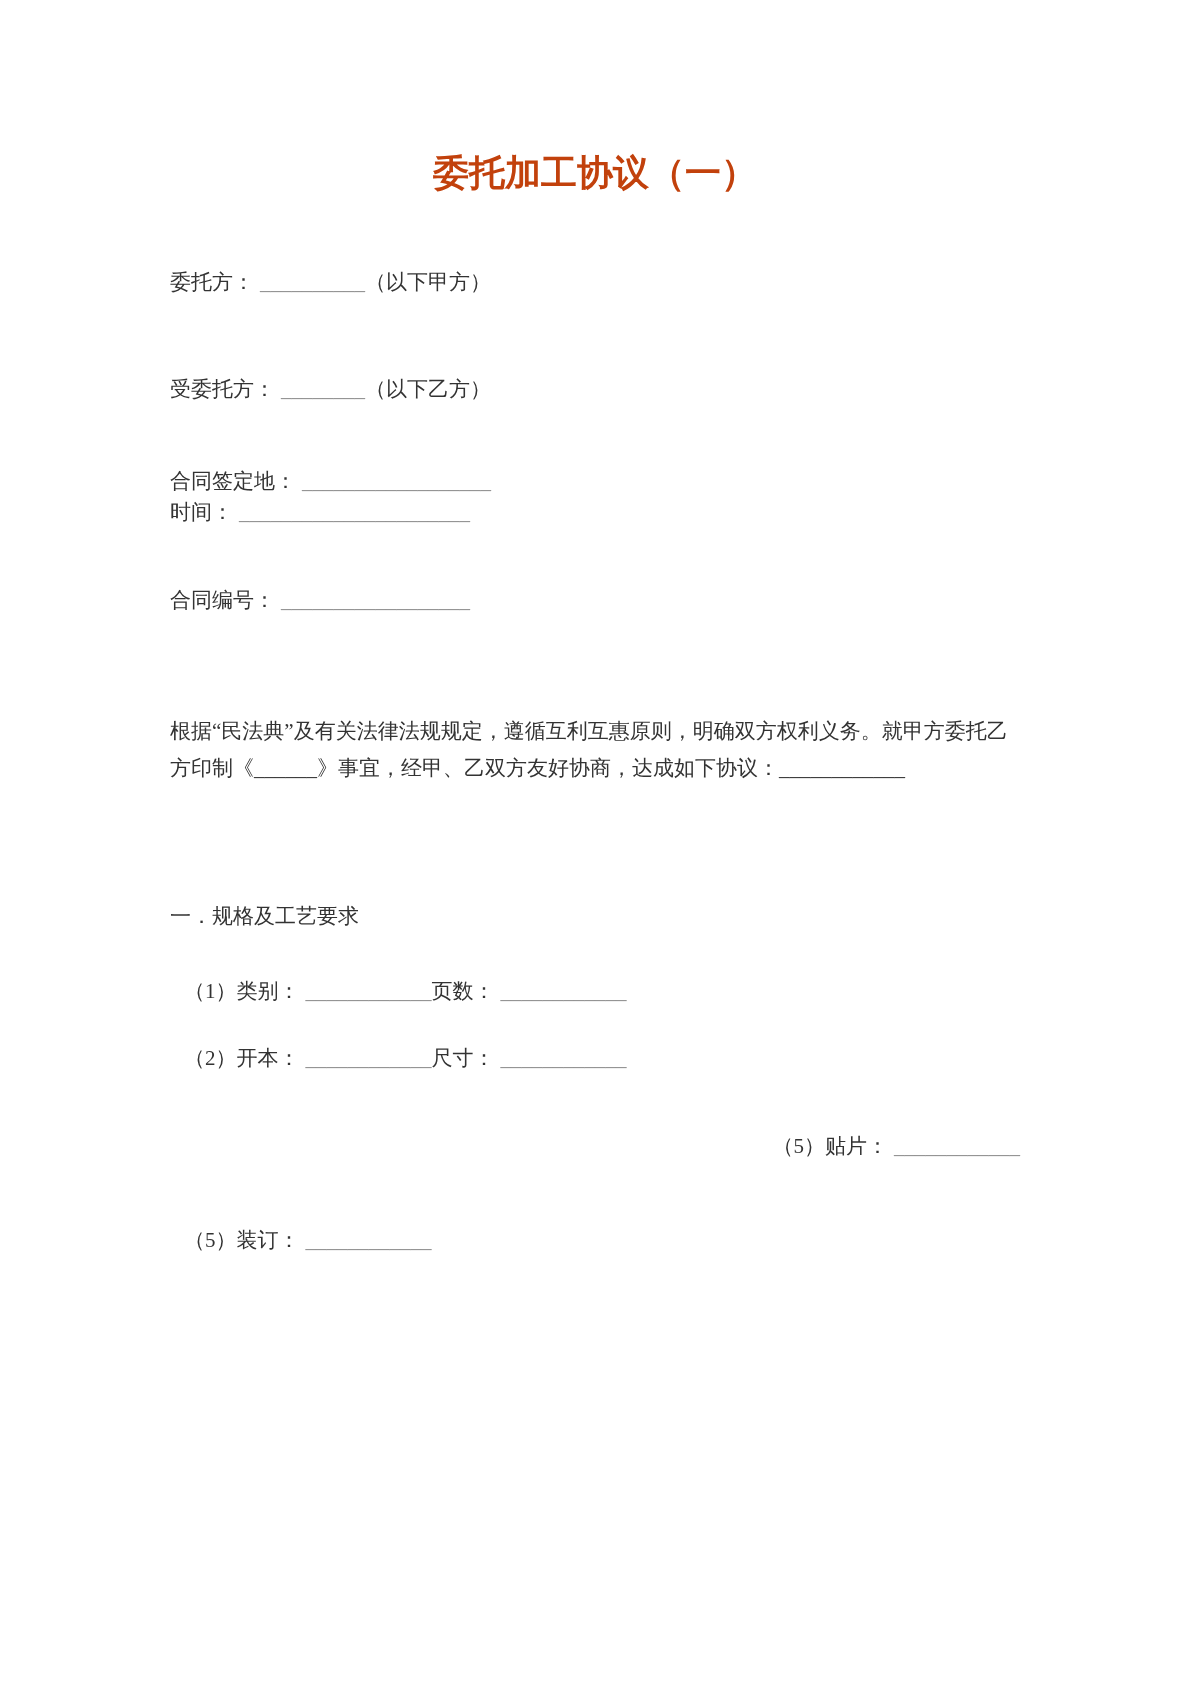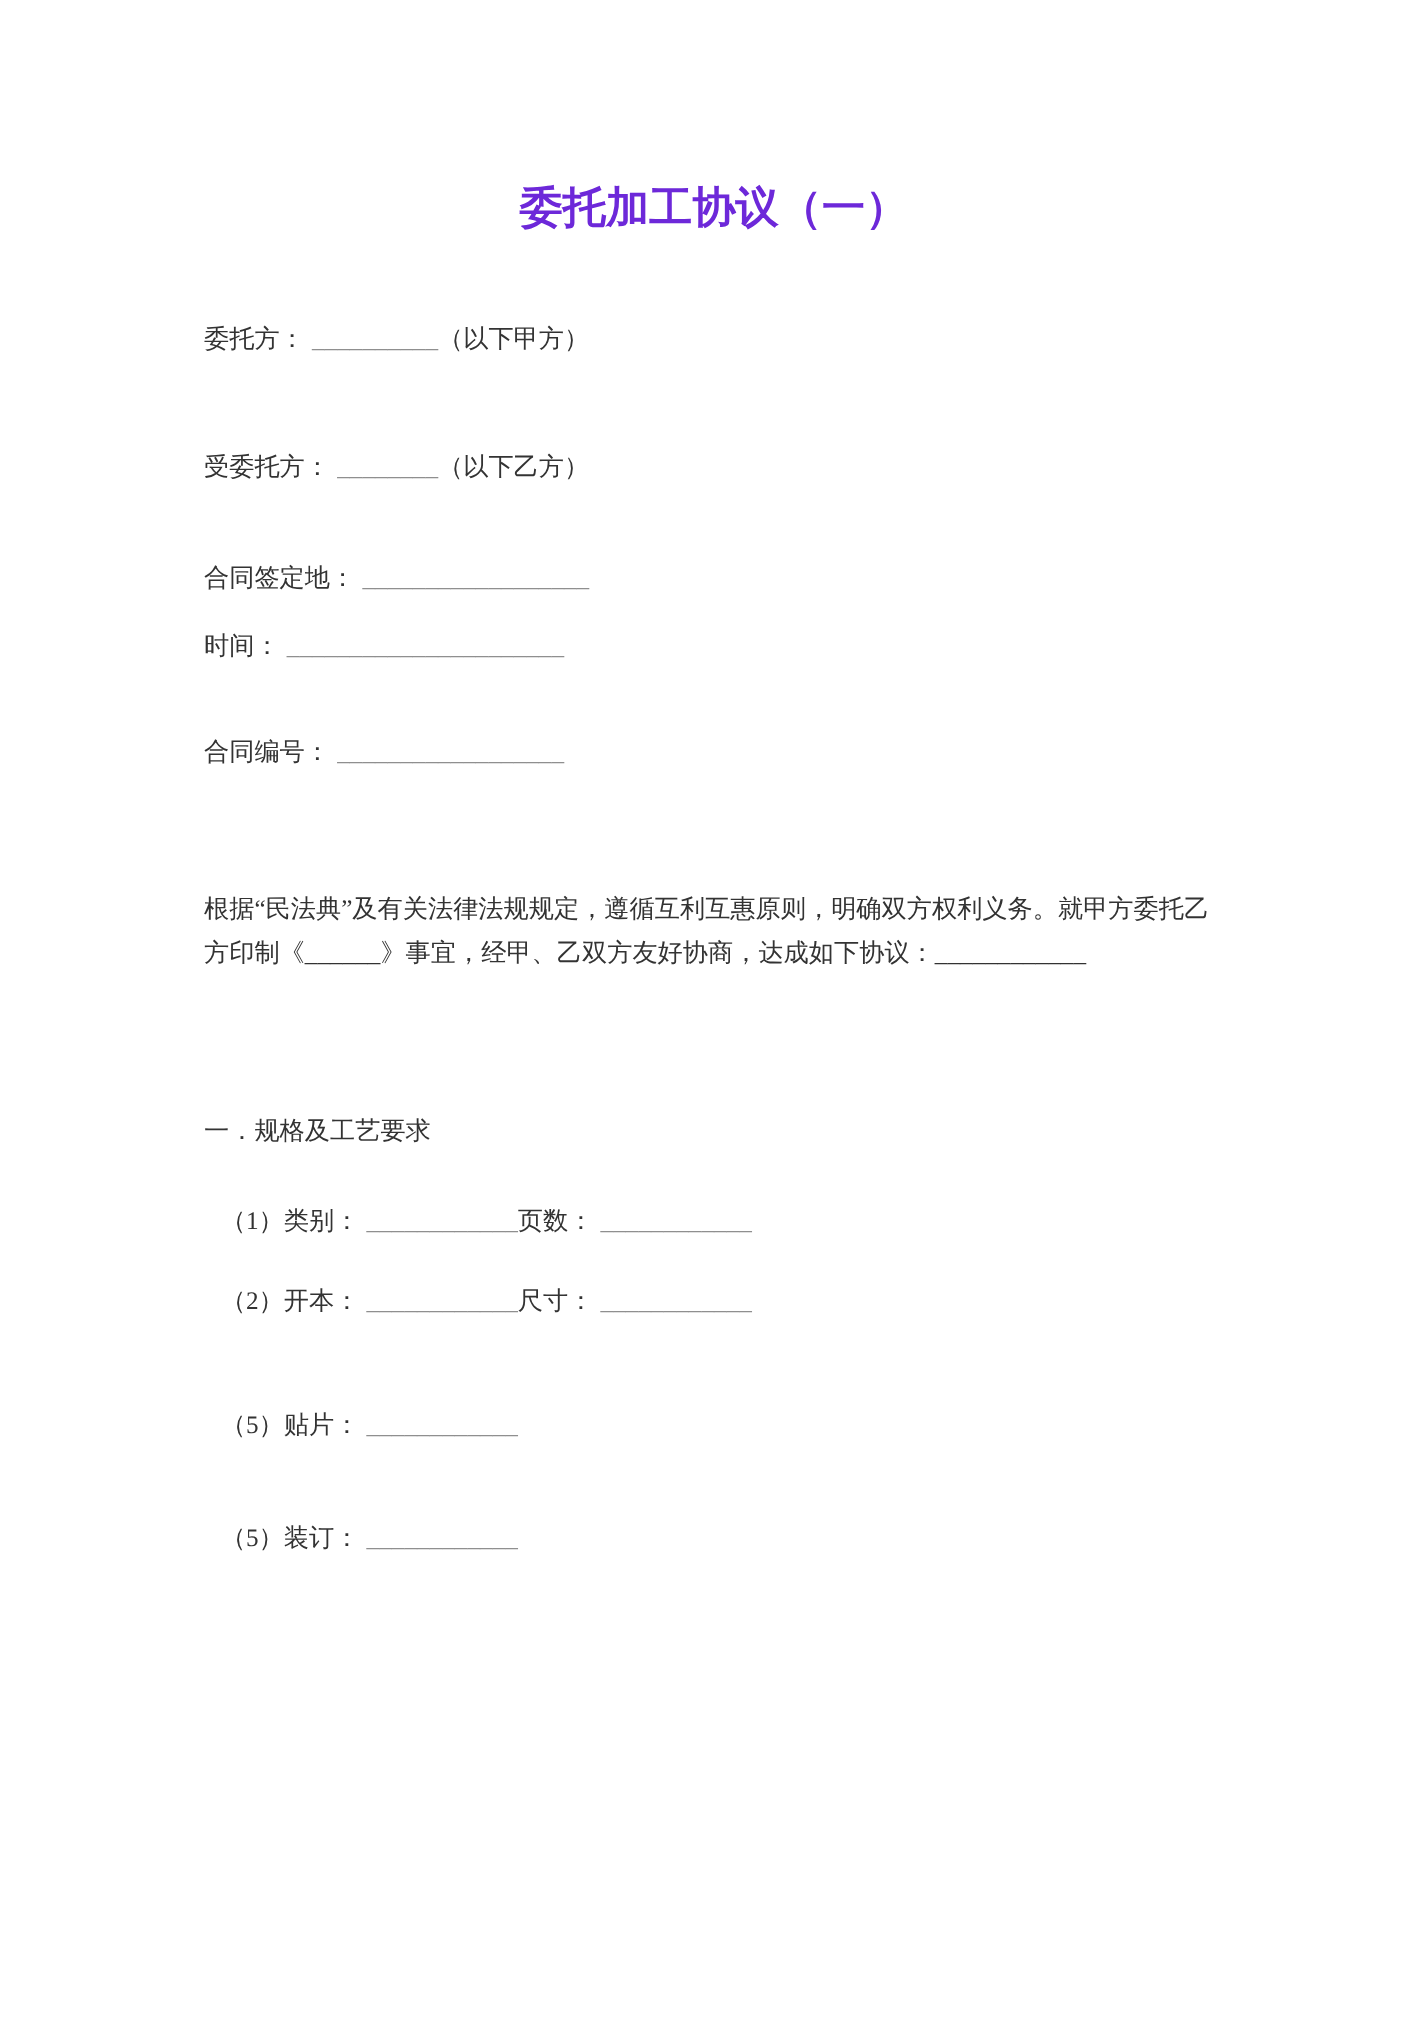--- a/index.html
+++ b/index.html
@@ -14,21 +14,21 @@
     color:#333333;
     font-size:21px;
     overflow:hidden;
   }
   .doc-title{
     margin:0;
     font-size:36px;
     line-height:1.3;
     font-weight:700;
     text-align:center;
-    color:#6d28d9;
+    color:#c2410c;
   }
   .line{
     margin:0;
     line-height:1.5;
     white-space:nowrap;
   }
   .blank{
     color:#8f8f8f;
     margin-left:6px;
   }
@@ -59,21 +59,21 @@
   </p>
 
   <p class="line" style="margin-top:76px;">
     <span>受委托方：</span><span class="blank">________</span><span>（以下乙方）</span>
   </p>
 
   <p class="line" style="margin-top:60px;">
     <span>合同签定地：</span><span class="blank">__________________</span>
   </p>
 
-  <p class="line" style="margin-top:26px;">
+  <p class="line" style="">
     <span>时间：</span><span class="blank">______________________</span>
   </p>
 
   <p class="line" style="margin-top:56px;">
     <span>合同编号：</span><span class="blank">__________________</span>
   </p>
 
   <p class="preamble" style="margin-top:97px;">根据“民法典”及有关法律法规规定，遵循互利互惠原则，明确双方权利义务。就甲方委托乙方印制《______》事宜，经甲、乙双方友好协商，达成如下协议：____________</p>
 
   <p class="section-heading" style="margin-top:114px;">一．规格及工艺要求</p>
@@ -81,21 +81,21 @@
   <p class="line item" style="margin-top:43px;">
     <span>（1）</span><span>类别：</span><span class="blank">____________</span><span>页数：</span><span class="blank">____________</span>
   </p>
 
   <p class="line item" style="margin-top:36px;">
     <span>（2）</span><span>开本：</span><span class="blank">____________</span><span>尺寸：</span><span class="blank">____________</span>
   </p>
 
 
 
-  <p class="line item" style="margin-top:71px;">
+  <p class="line item" style="margin-top:56px;text-align:right;">
     <span>（5）</span><span>贴片：</span><span class="blank">____________</span>
   </p>
 
   <p class="line item" style="margin-top:63px;">
     <span>（5）</span><span>装订：</span><span class="blank">____________</span>
   </p>
 
 </div>
 
 </body></html>

